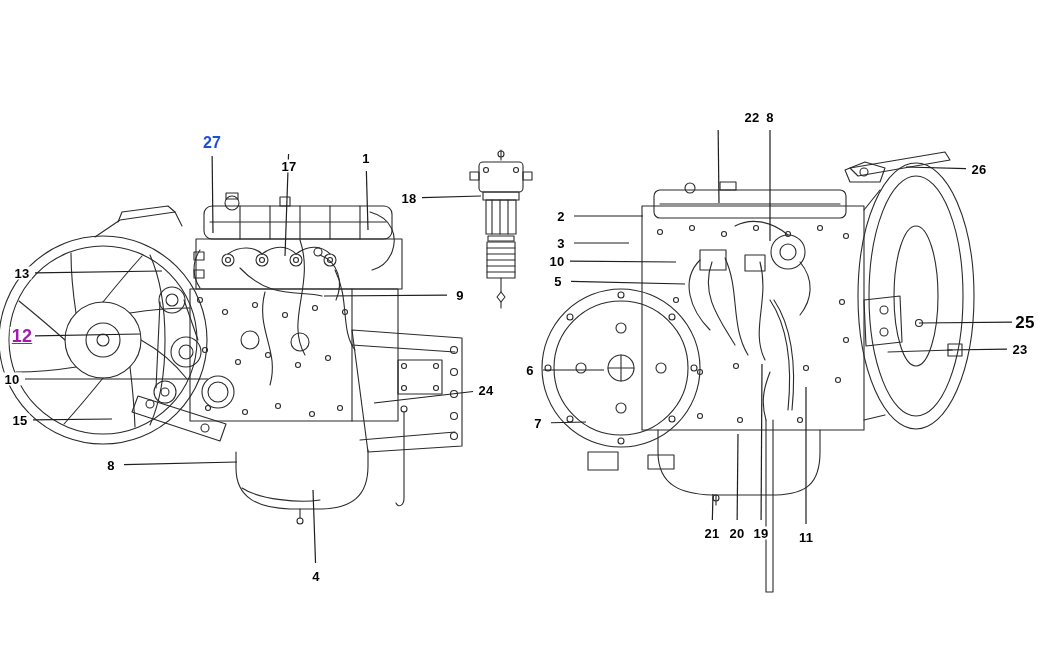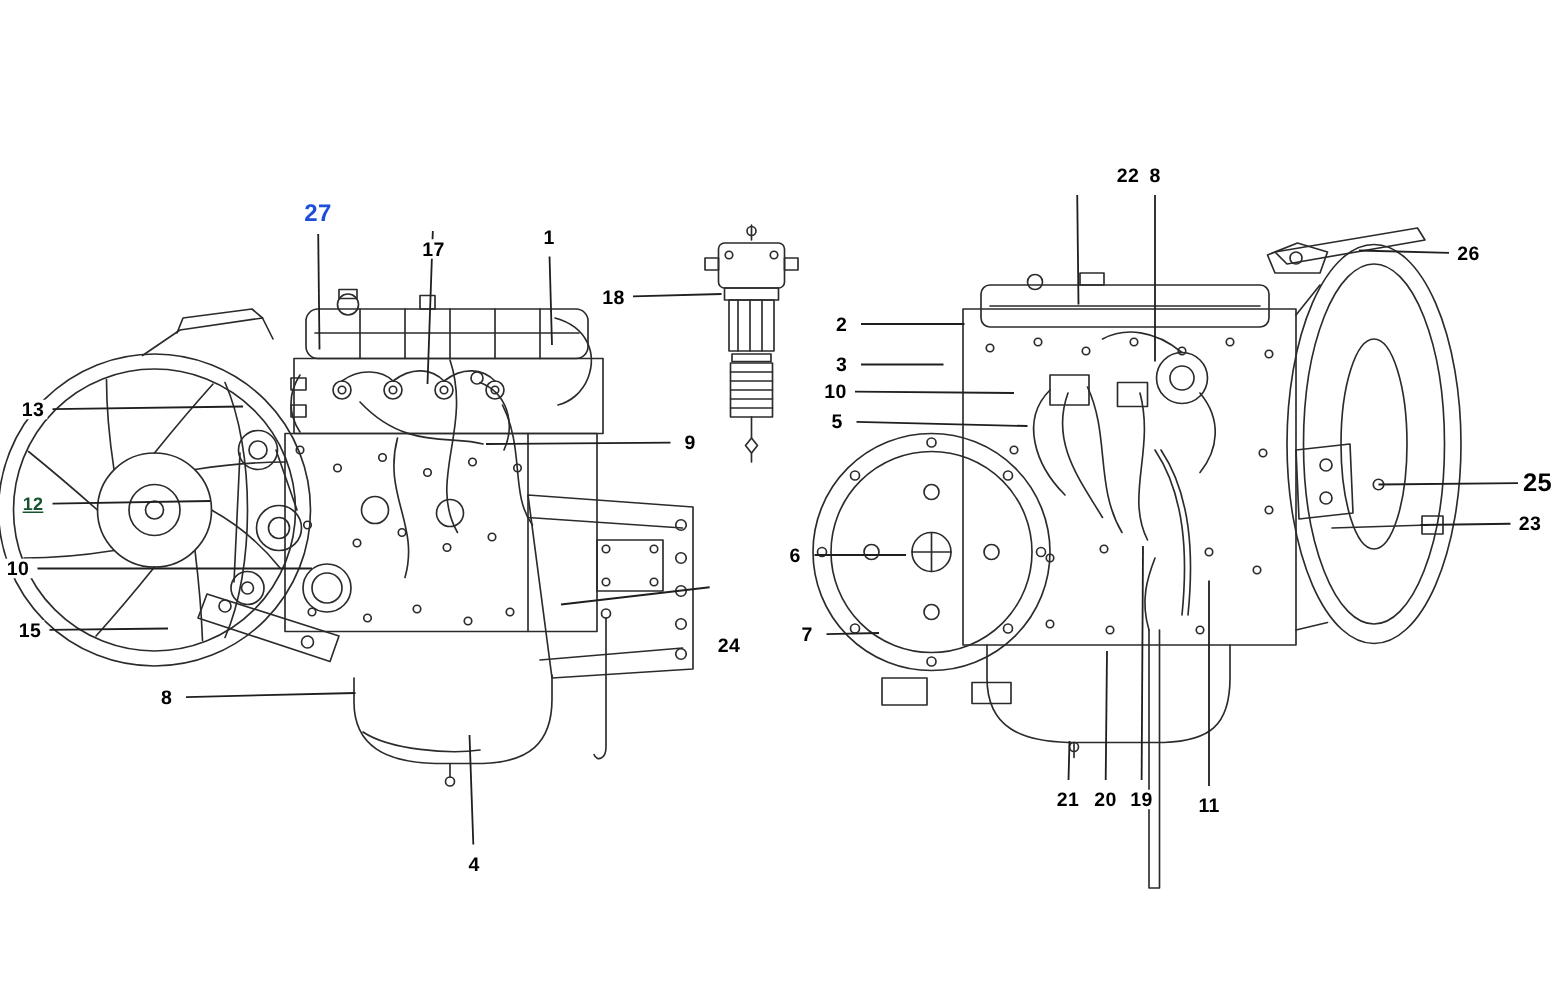--- a/index.html
+++ b/index.html
@@ -291,25 +291,25 @@
       <line x1="761.0769217303131" y1="520.0002275770918" x2="762" y2="364" stroke="#1f1f1f" stroke-width="1.2"></line>
       <line x1="806" y1="524" x2="806" y2="387" stroke="#1f1f1f" stroke-width="1.2"></line>
     </svg>
 
   <div id="callout-layer">
       <div class="callout-label" style="left: 212px; top: 143px; color: #1d4ed8; font-size: 16px;">27</div>
       <div class="callout-label" style="left: 289px; top: 141px; color: rgb(0, 0, 0); font-size: 13px; margin-top: 25px;">17</div>
       <div class="callout-label" style="left: 366px; top: 158px; color: rgb(0, 0, 0); font-size: 13px;">1</div>
       <div class="callout-label" style="left: 409px; top: 198px; color: rgb(0, 0, 0); font-size: 13px;">18</div>
       <div class="callout-label" style="left: 22px; top: 273px; color: rgb(0, 0, 0); font-size: 13px;">13</div>
-      <div class="callout-label" style="left: 22px; top: 336px; color: #14532d; font-size: 12px; text-decoration: underline;">12</div>
+      <div class="callout-label" style="left: 22px; top: 336px; color: #a21caf; font-size: 18px; text-decoration: underline;">12</div>
       <div class="callout-label" style="left: 12px; top: 379px; color: rgb(0, 0, 0); font-size: 13px;">10</div>
       <div class="callout-label" style="left: 20px; top: 420px; color: rgb(0, 0, 0); font-size: 13px; text-align: right;">15</div>
       <div class="callout-label" style="left: 460px; top: 295px; color: rgb(0, 0, 0); font-size: 13px;">9</div>
-      <div class="callout-label" style="left: 486px; top: 390px; color: rgb(0, 0, 0); font-size: 13px; margin-top: 40px;">24</div>
+      <div class="callout-label" style="left: 486px; top: 390px; color: rgb(0, 0, 0); font-size: 13px;">24</div>
       <div class="callout-label" style="left: 111px; top: 465px; color: rgb(0, 0, 0); font-size: 13px;">8</div>
       <div class="callout-label" style="left: 316px; top: 576px; color: rgb(0, 0, 0); font-size: 13px;">4</div>
       <div class="callout-label" style="left: 752px; top: 117px; color: rgb(0, 0, 0); font-size: 13px;">22</div>
       <div class="callout-label" style="left: 770px; top: 117px; color: rgb(0, 0, 0); font-size: 13px;">8</div>
       <div class="callout-label" style="left: 979px; top: 169px; color: rgb(0, 0, 0); font-size: 13px;">26</div>
       <div class="callout-label" style="left: 561px; top: 216px; color: rgb(0, 0, 0); font-size: 13px;">2</div>
       <div class="callout-label" style="left: 561px; top: 243px; color: rgb(0, 0, 0); font-size: 13px;">3</div>
       <div class="callout-label" style="left: 557px; top: 261px; color: rgb(0, 0, 0); font-size: 13px;">10</div>
       <div class="callout-label" style="left: 558px; top: 281px; color: rgb(0, 0, 0); font-size: 13px;">5</div>
       <div class="callout-label" style="left: 530px; top: 370px; color: rgb(0, 0, 0); font-size: 13px;">6</div>

